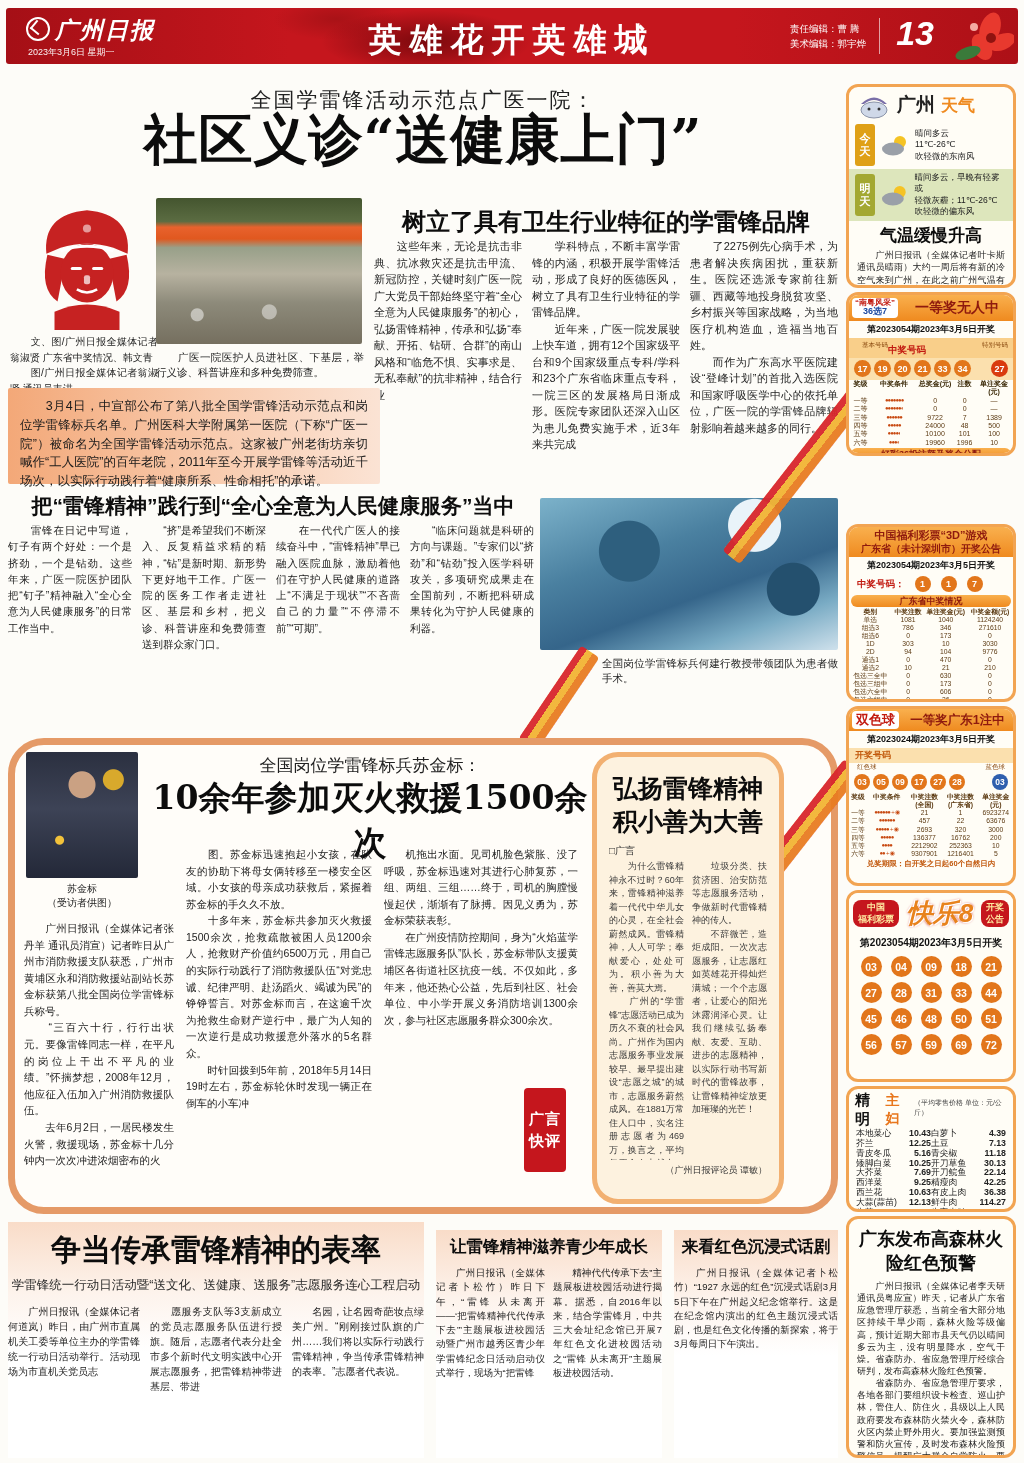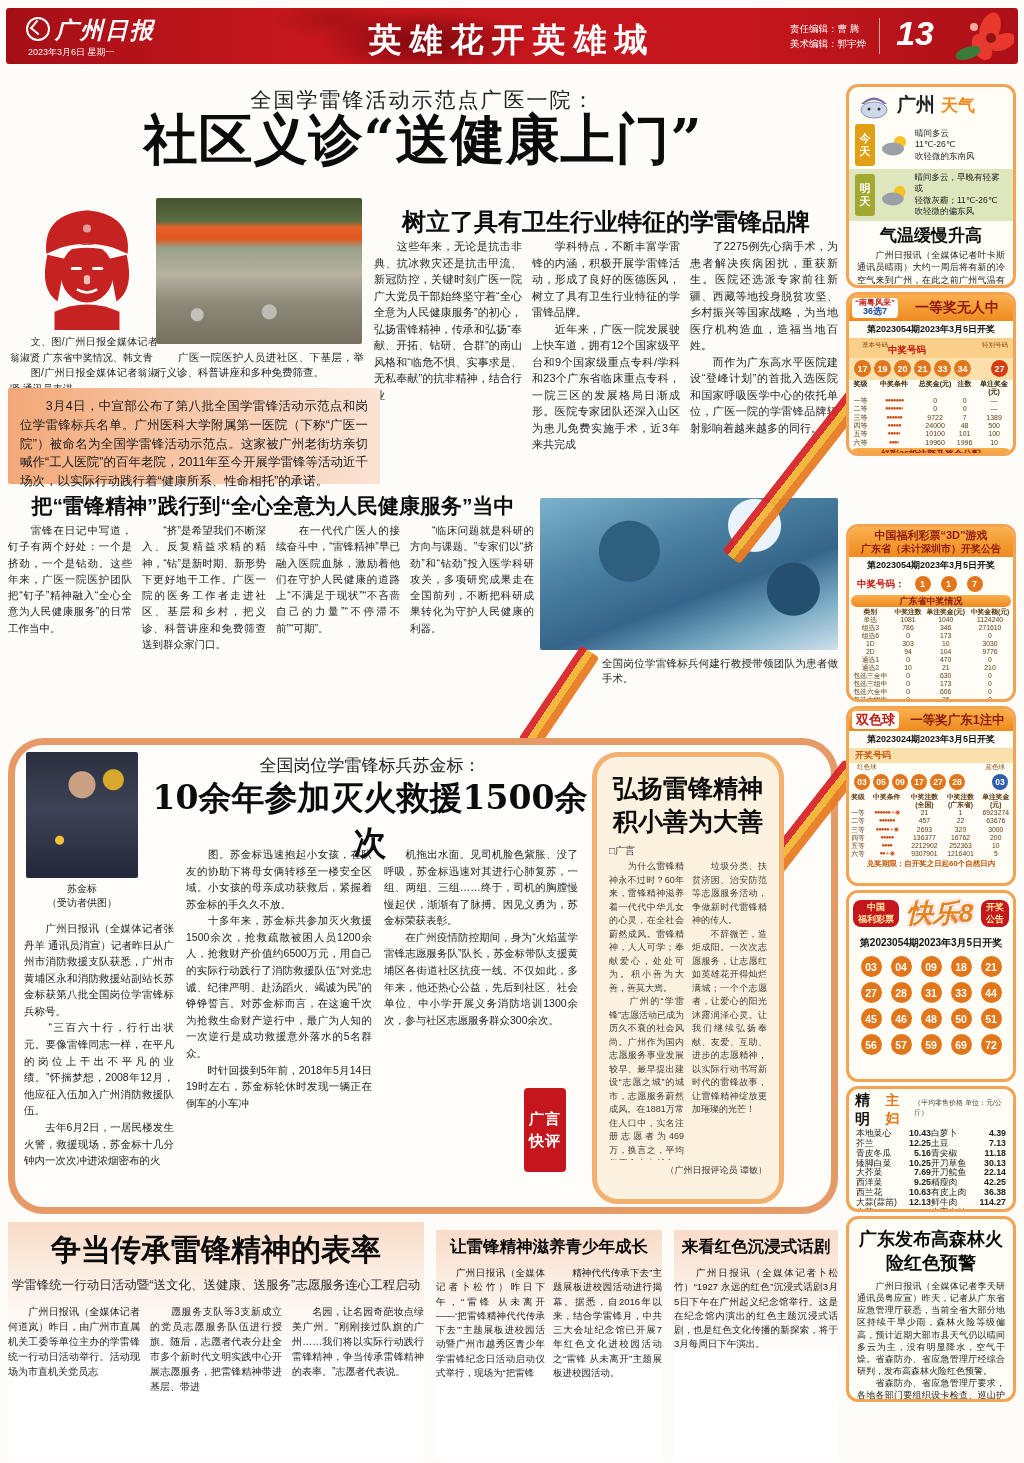--- a/index.html
+++ b/index.html
@@ -178,21 +178,21 @@
   .kl8-grid .ball{width:21px;height:21px;font-size:10.5px;margin:0 auto;}
   
   .prices{top:1086px;height:126px;}
   .pr-head{display:flex;align-items:baseline;gap:3px;padding:2px 6px 0;}
   .pr-t1{font-size:15px;font-weight:900;color:#111;}
   .pr-t2{font-size:14px;font-weight:900;color:#e8761c;}
   .pr-note{font-size:7px;color:#444;}
   .pr-row{display:grid;grid-template-columns:31% 19% 31% 19%;font-size:8.8px;line-height:1.12;color:#222;padding:0 7px;}
   .pr-row span:nth-child(2n){text-align:right;font-weight:bold;}
   
-  .fire{top:1216px;height:186px;padding:6px 8px;}
+  .fire{top:1216px;height:242px;padding:6px 8px;}
   .fire .h{text-align:center;font-size:18px;font-weight:900;color:#0c0c0c;margin:2px 0 5px;}
   .fire .body{font-size:9px;line-height:1.35;color:#222;text-align:justify;white-space:pre-line;height:196px;overflow:hidden;}
 </style>
 </head>
 <body>
 
 <div class="page">
 
   <div class="banner">
     <div class="masthead"><span class="emblem"></span><span>广州日报</span></div>

